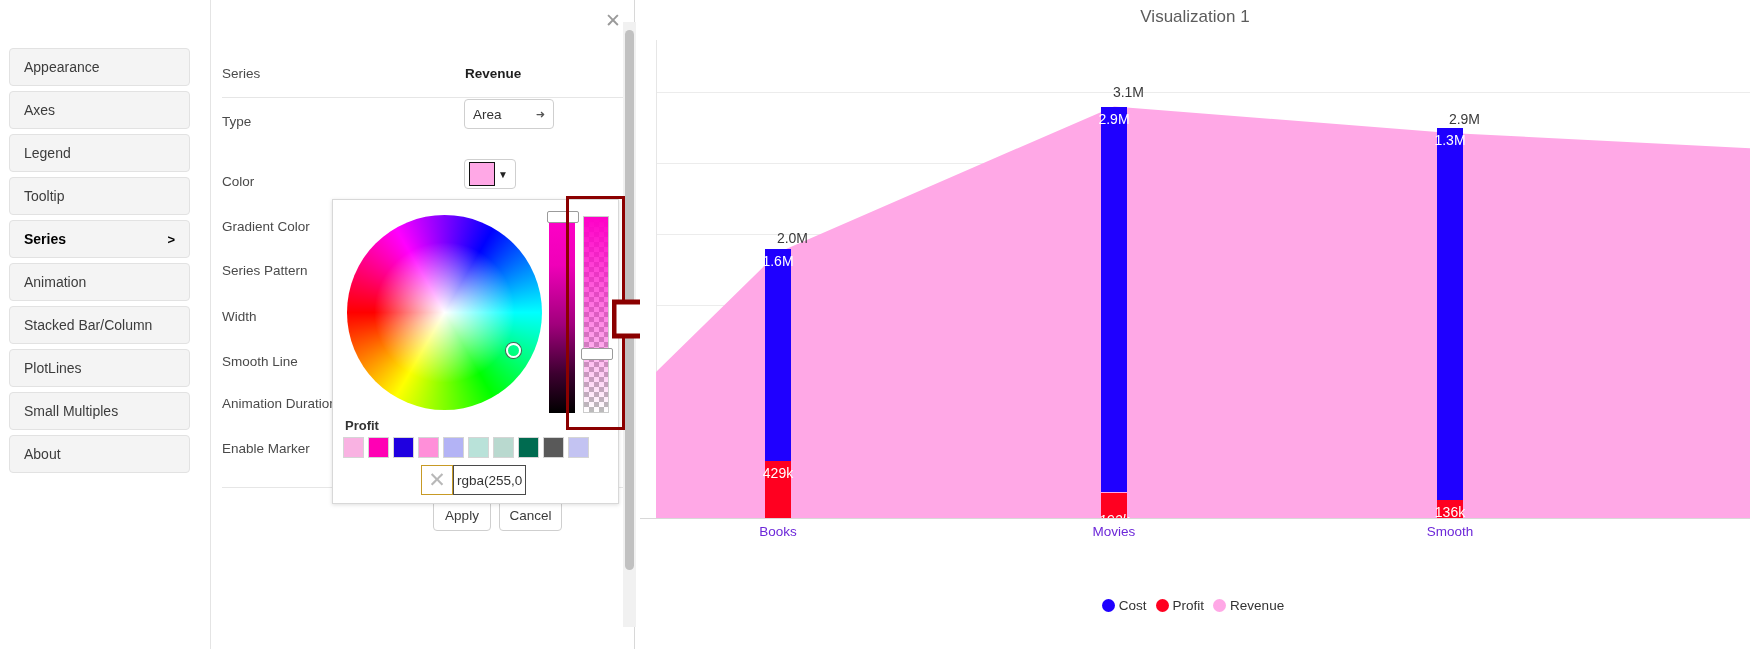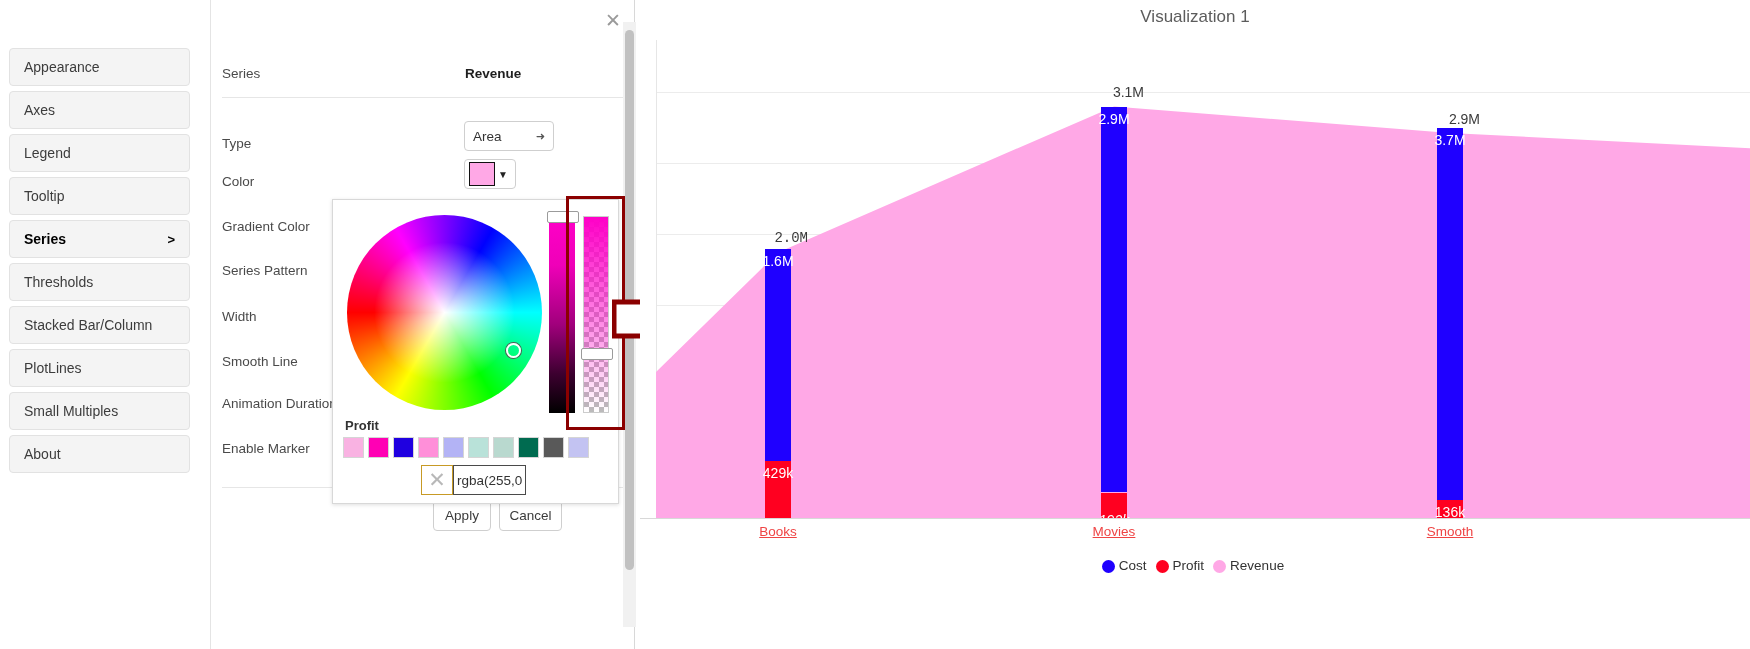--- a/index.html
+++ b/index.html
@@ -90,27 +90,27 @@
     border:3px solid #8b0000;}
   
   #arrow-annotation{position:absolute;left:612px;top:288px;width:230px;height:62px;}
   
   #chart{position:absolute;left:640px;top:0;width:1110px;height:649px;background:#fff;}
   #chart-title{position:absolute;left:0;top:7px;width:1110px;text-align:center;
     font-size:17px;color:#5c5c5c;}
   .gridline{position:absolute;left:16px;width:1094px;height:1px;background:#ececec;}
   #plot-left-border{position:absolute;left:16px;top:40px;width:1px;height:478px;background:#e6e6e6;}
   #axis-line{position:absolute;left:0px;top:518px;width:1110px;height:1px;background:#d8d8d8;}
-  .cat-label{position:absolute;top:524px;text-align:center;font-size:13.5px;color:#ef4444;text-decoration:underline;}
+  .cat-label{position:absolute;top:524px;text-align:center;font-size:13.5px;color:#6d28d9;}
   .bar{position:absolute;}
   .bar-lbl-out{position:absolute;font-size:14px;color:#3a3a3a;text-align:right;}
   .bar-lbl-in{position:absolute;font-size:14px;color:#fff;text-align:center;}
   #legend{position:absolute;left:0;top:558px;width:1110px;display:flex;
     justify-content:center;align-items:center;gap:5px;font-size:13.5px;color:#333;}
-  .leg-item{display:flex;align-items:flex-end;gap:4px;cursor:pointer;margin-right:4px;}
+  .leg-item{display:flex;align-items:center;gap:4px;cursor:pointer;margin-right:4px;margin-top:40px;}
   .leg-dot{width:13px;height:13px;border-radius:50%;}
   #area-svg{position:absolute;left:0;top:0;width:1110px;height:520px;}
 </style>
 </head>
 <body>
 
 <div id="config-modal">
 
   <div id="modal-close">✕</div>
 
@@ -125,21 +125,21 @@
         <span>Legend</span>
       </div>
       <div class="side-item">
         <span>Tooltip</span>
       </div>
       <div class="side-item active">
         <span>Series</span>
         <span class="side-chevron">&gt;</span>
       </div>
       <div class="side-item">
-        <span>Thresholds</span>
+        <span>Animation</span>
       </div>
       <div class="side-item">
         <span>Stacked Bar/Column</span>
       </div>
       <div class="side-item">
         <span>PlotLines</span>
       </div>
       <div class="side-item">
         <span>Small Multiples</span>
       </div>
@@ -148,21 +148,21 @@
       </div>
     </div>
 
   <div id="panel">
     <div id="panel-header">
       <span class="lbl">Series</span>
       <span class="val">Revenue</span>
     </div>
     <div id="panel-divider"></div>
 
-    <div class="frow" style="top:131px;">
+    <div class="frow" style="top:109px;">
       <span class="flabel">Type</span>
       <div id="type-select">
         <span>Area</span>
         <span class="caret">➜</span>
       </div>
     </div>
 
     <div class="frow" style="top:169px;">
       <span class="flabel">Color</span>
       <div id="color-swatch-btn">
@@ -243,30 +243,30 @@
 
   <svg id="area-svg" viewBox="0 0 1110 520" preserveAspectRatio="none">
     <polygon id="area-poly" points="16,518 16,371.94444444444446 138,252.44444444444446 474,106.38888888888886 810,132.94444444444446 1110,148.3466666666667 1110,518" fill="#ffa8e6"></polygon>
   </svg>
 
   <div id="bars-layer">
       <div class="bar" style="left: 125px; top: 461.038px; width: 26px; height: 56.9617px; background: rgb(255, 0, 32);"></div>
       <div class="bar" style="left: 125px; top: 248.594px; width: 26px; height: 212.444px; background: rgb(31, 0, 255);"></div>
       <div class="bar-lbl-in" style="left: 108px; top: 465.038px; width: 60px;">429k</div>
       <div class="bar-lbl-in" style="left: 108px; top: 252.594px; width: 60px;">1.6M</div>
-      <div class="bar-lbl-out" style="left: 108px; top: 230.444px; width: 60px; font-family: Liberation Mono, monospace;">2.0M</div>
+      <div class="bar-lbl-out" style="left: 108px; top: 230.444px; width: 60px;">2.0M</div>
       <div class="bar" style="left: 461px; top: 492.507px; width: 26px; height: 25.4933px; background: rgb(255, 0, 32);"></div>
       <div class="bar" style="left: 461px; top: 107.451px; width: 26px; height: 385.056px; background: rgb(31, 0, 255);"></div>
       <div class="bar-lbl-in" style="left: 444px; top: 512px; width: 60px; font-style: italic;">192k</div>
       <div class="bar-lbl-in" style="left: 444px; top: 111.451px; width: 60px;">2.9M</div>
       <div class="bar-lbl-out" style="left: 444px; top: 84.3889px; width: 60px;">3.1M</div>
       <div class="bar" style="left: 797px; top: 499.942px; width: 26px; height: 18.0578px; background: rgb(255, 0, 32);"></div>
       <div class="bar" style="left: 797px; top: 128.164px; width: 26px; height: 371.778px; background: rgb(31, 0, 255);"></div>
       <div class="bar-lbl-in" style="left: 780px; top: 503.942px; width: 60px;">136k</div>
-      <div class="bar-lbl-in" style="left: 780px; top: 132.164px; width: 60px;">3.7M</div>
+      <div class="bar-lbl-in" style="left: 780px; top: 132.164px; width: 60px;">1.3M</div>
       <div class="bar-lbl-out" style="left: 780px; top: 110.944px; width: 60px;">2.9M</div>
     </div>
 
   <div id="axis-line"></div>
   <div id="cat-labels">
       <div class="cat-label" style="left: 88px; width: 100px;">Books</div>
       <div class="cat-label" style="left: 424px; width: 100px;">Movies</div>
       <div class="cat-label" style="left: 760px; width: 100px;">Smooth</div>
     </div>
   <div id="legend">

